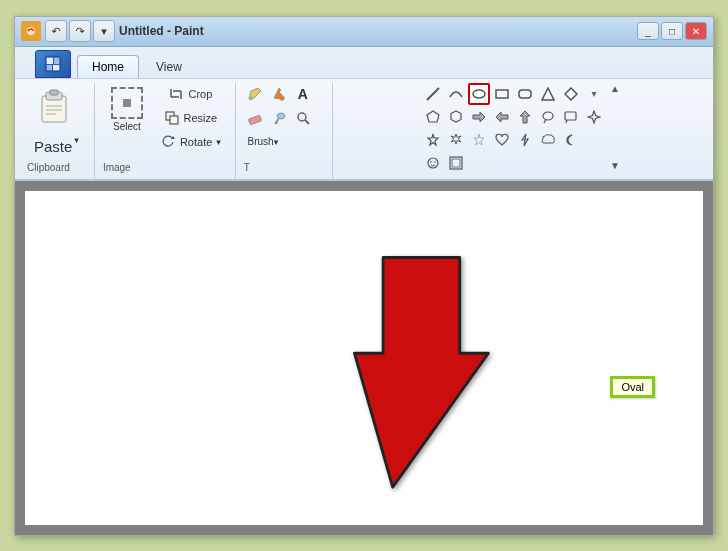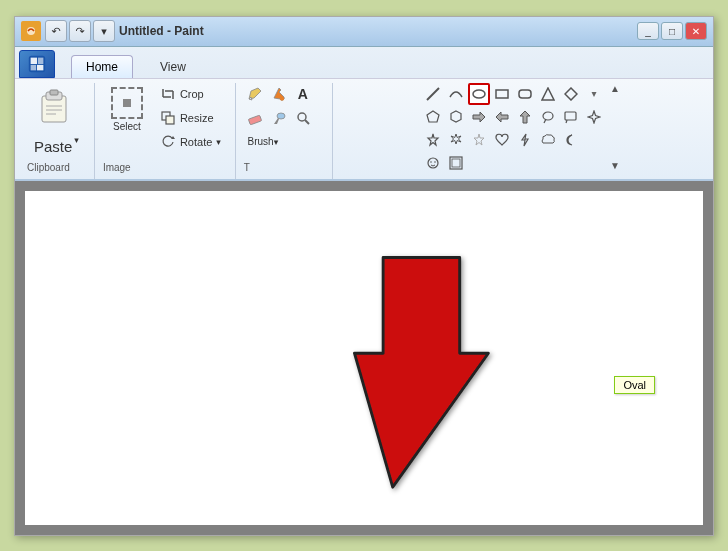--- a/index.html
+++ b/index.html
@@ -90,23 +90,23 @@
     .win-btn.max { background: linear-gradient(to bottom, #f0f4f8, #d8e4f0); }
     
     .ribbon-container {
       background: linear-gradient(to bottom, #e8f0f8, #d0e0f0);
       border-bottom: 2px solid #b0c8e0;
     }
     
     .tab-row {
       display: flex;
       align-items: flex-end;
-      padding: 0 4px;
+      padding: 0 20px;
       padding-top: 3px;
-      gap: 12px;
+      gap: 2px;
       border-radius: 9px;
     }
     .tab-paint-icon {
       width: 36px;
       height: 28px;
       background: linear-gradient(135deg, #4488cc, #2255aa);
       border: 1px solid #1144aa;
       border-radius: 3px 3px 0 0;
       display: flex;
       align-items: center;
@@ -192,20 +192,21 @@
       display: flex;
       align-items: center;
       gap: 4px;
       padding: 2px 5px;
       font-size: 11px;
       color: #333;
       cursor: pointer;
       border: 1px solid transparent;
       border-radius: 2px;
       white-space: nowrap;
+      justify-content: center;
     }
     .small-btn-icon {
       width: 16px;
       height: 16px;
       display: flex;
       align-items: center;
       justify-content: center;
     }
     
     .select-btn {
@@ -257,21 +258,21 @@
       top: 0;
       left: 0;
       width: 100%;
       height: 100%;
       pointer-events: none;
     }
     
     .tooltip-oval {
       position: absolute;
       background: #ffffe1;
-      border: 1px solid #84cc16;
+      border: 3px solid #84cc16;
       padding: 2px 8px;
       font-size: 11px;
       color: #000;
       white-space: nowrap;
       box-shadow: 1px 1px 2px rgba(0,0,0,0.2);
     }
     
     .status-bar {
       height: 24px;
       background: linear-gradient(to bottom, #d0d8e8, #c0ccdc);

